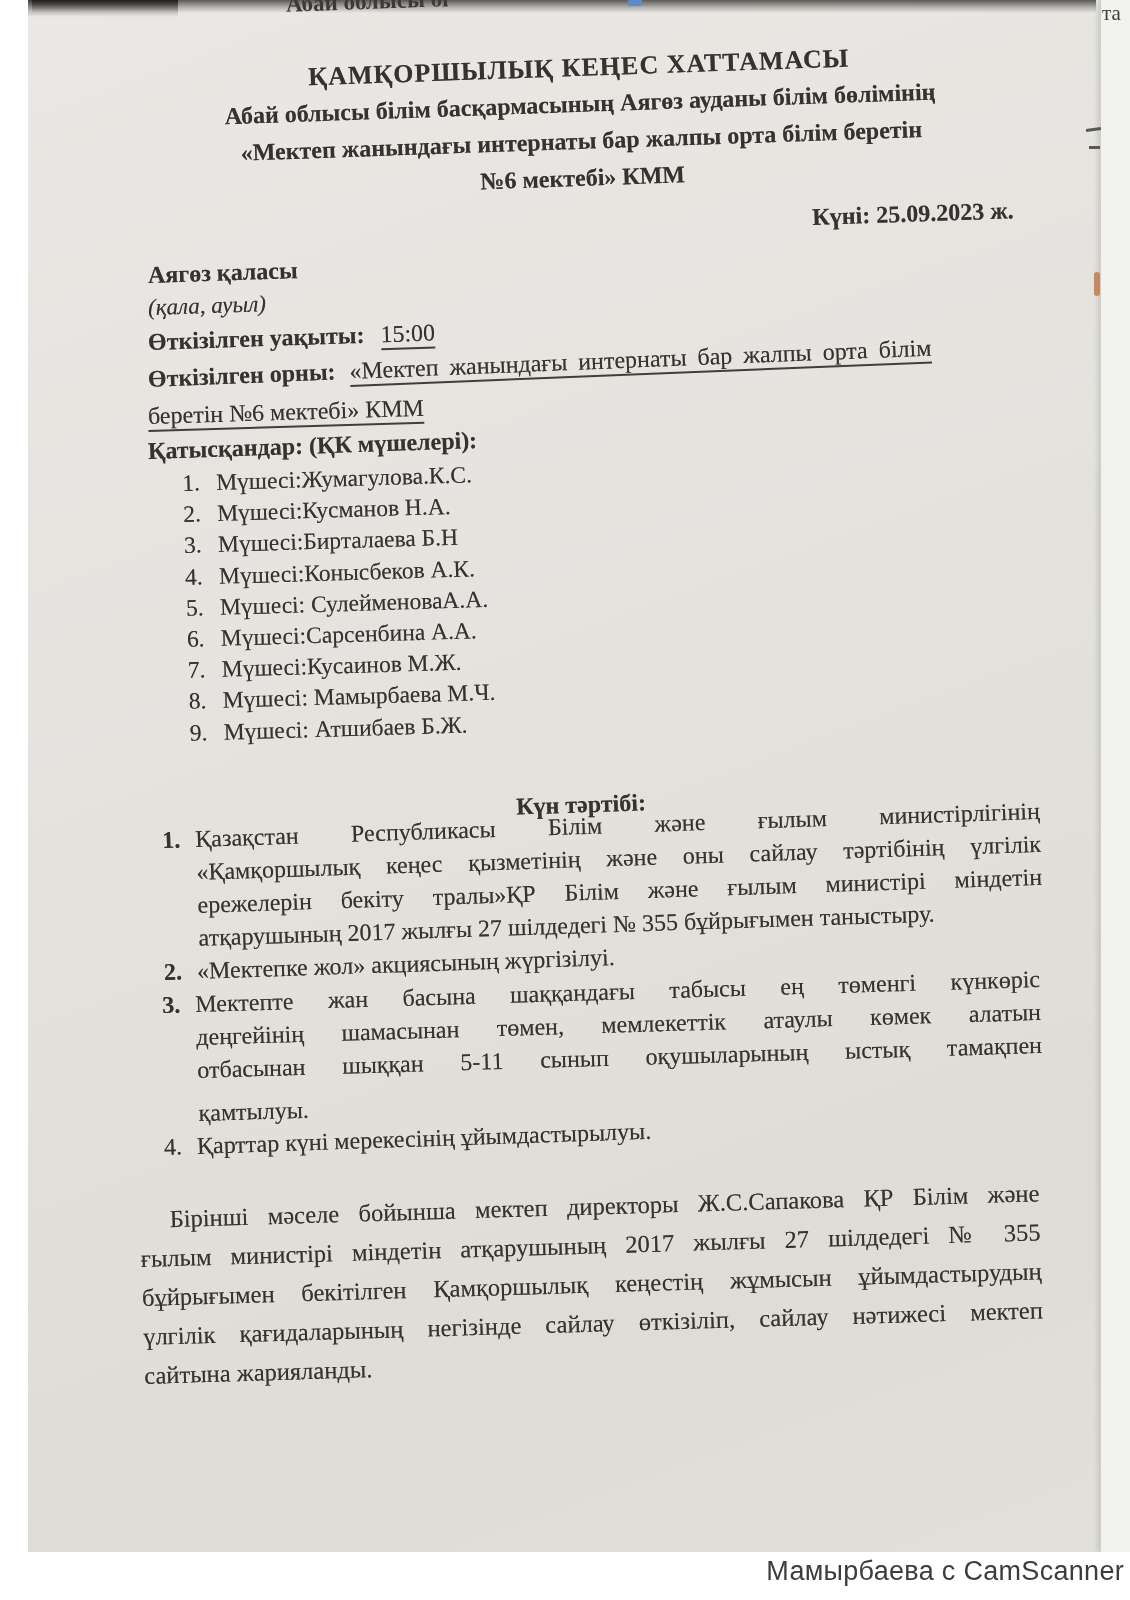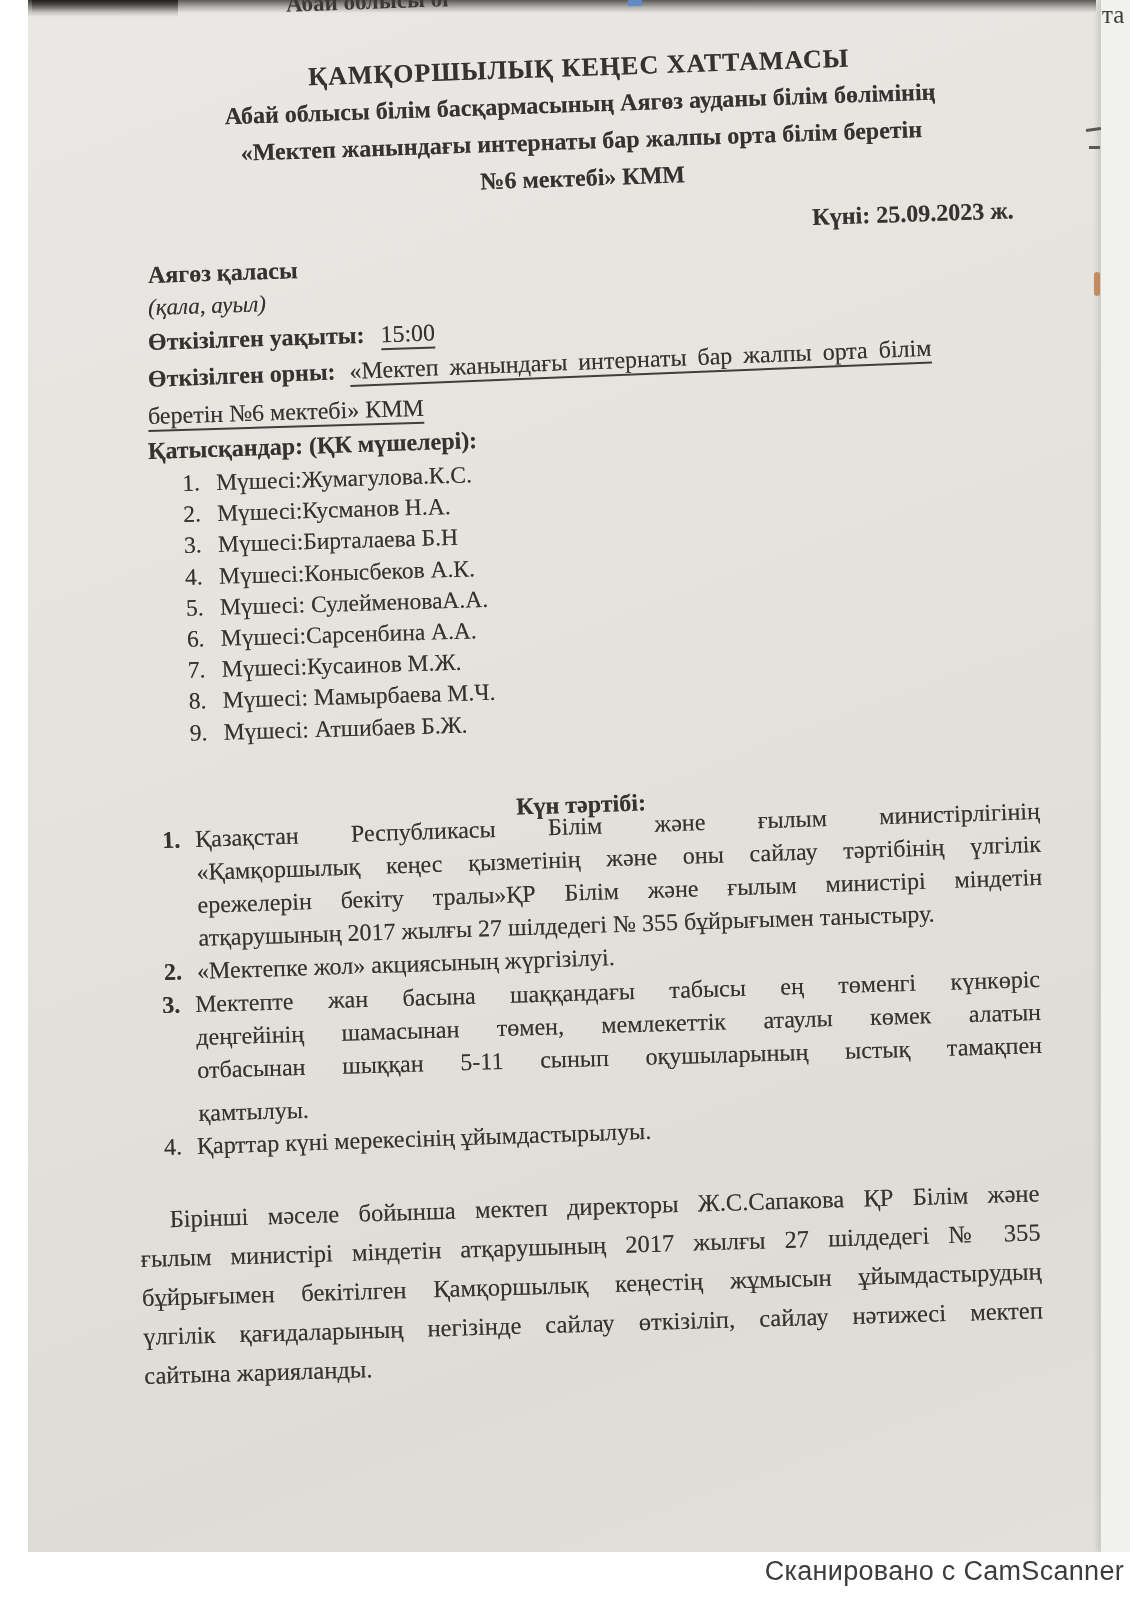--- a/index.html
+++ b/index.html
@@ -38,21 +38,21 @@
   }
   .peek-clip span{
     display:inline-block; font-weight:bold; font-size:23px; color:#3c3a36;
     transform:translateY(-11px) rotate(-2deg);
   }
   .blue-mark{
     position:absolute; top:0; left:600px; width:14px; height:6px;
     background:#5f8cc9; transform:rotate(-3deg);
   }
   .edge-text{
-    position:absolute; top:1px; left:1074px; font-size:25px; color:#3f3d39;
+    position:absolute; top:1px; left:1074px; font-size:21px; color:#3f3d39;
   }
   .dash{ position:absolute; background:#5a5852; }
   .dash1{ left:1058px; top:128px; width:15px; height:3px; transform:rotate(-8deg); }
   .dash2{ left:1061px; top:146px; width:11px; height:3px; }
   .orange-mark{
     position:absolute; left:1066px; top:272px; width:6px; height:24px;
     background:#bf7c4b; border-radius:3px; opacity:.85;
   }
   
   .content{
@@ -230,13 +230,13 @@
       <div class="jline indent">Бірінші мәселе бойынша мектеп директоры Ж.С.Сапакова ҚР Білім және</div>
       <div class="jline">ғылым министірі міндетін атқарушының 2017 жылғы 27 шілдедегі № 355</div>
       <div class="jline">бұйрығымен бекітілген Қамқоршылық кеңестің жұмысын ұйымдастырудың</div>
       <div class="jline">үлгілік қағидаларының негізінде сайлау өткізіліп, сайлау нәтижесі мектеп</div>
       <div class="jline jlast">сайтына жарияланды.</div>
     </div>
 
   </div>
 </div>
 
-<div class="credit">Сканировано с CamScanner</div>
+<div class="credit">Мамырбаева с CamScanner</div>
 
 </body></html>

